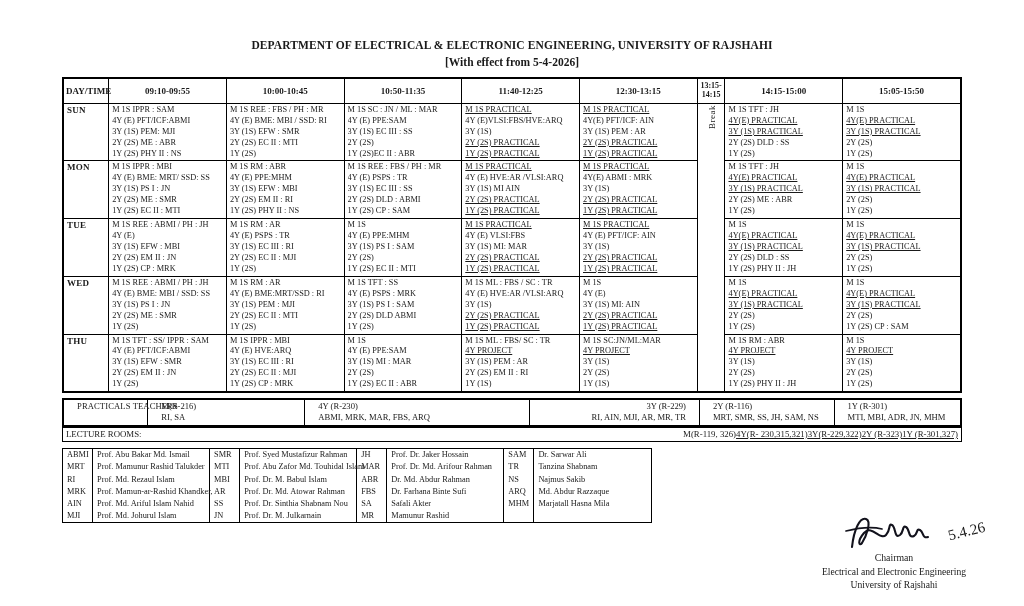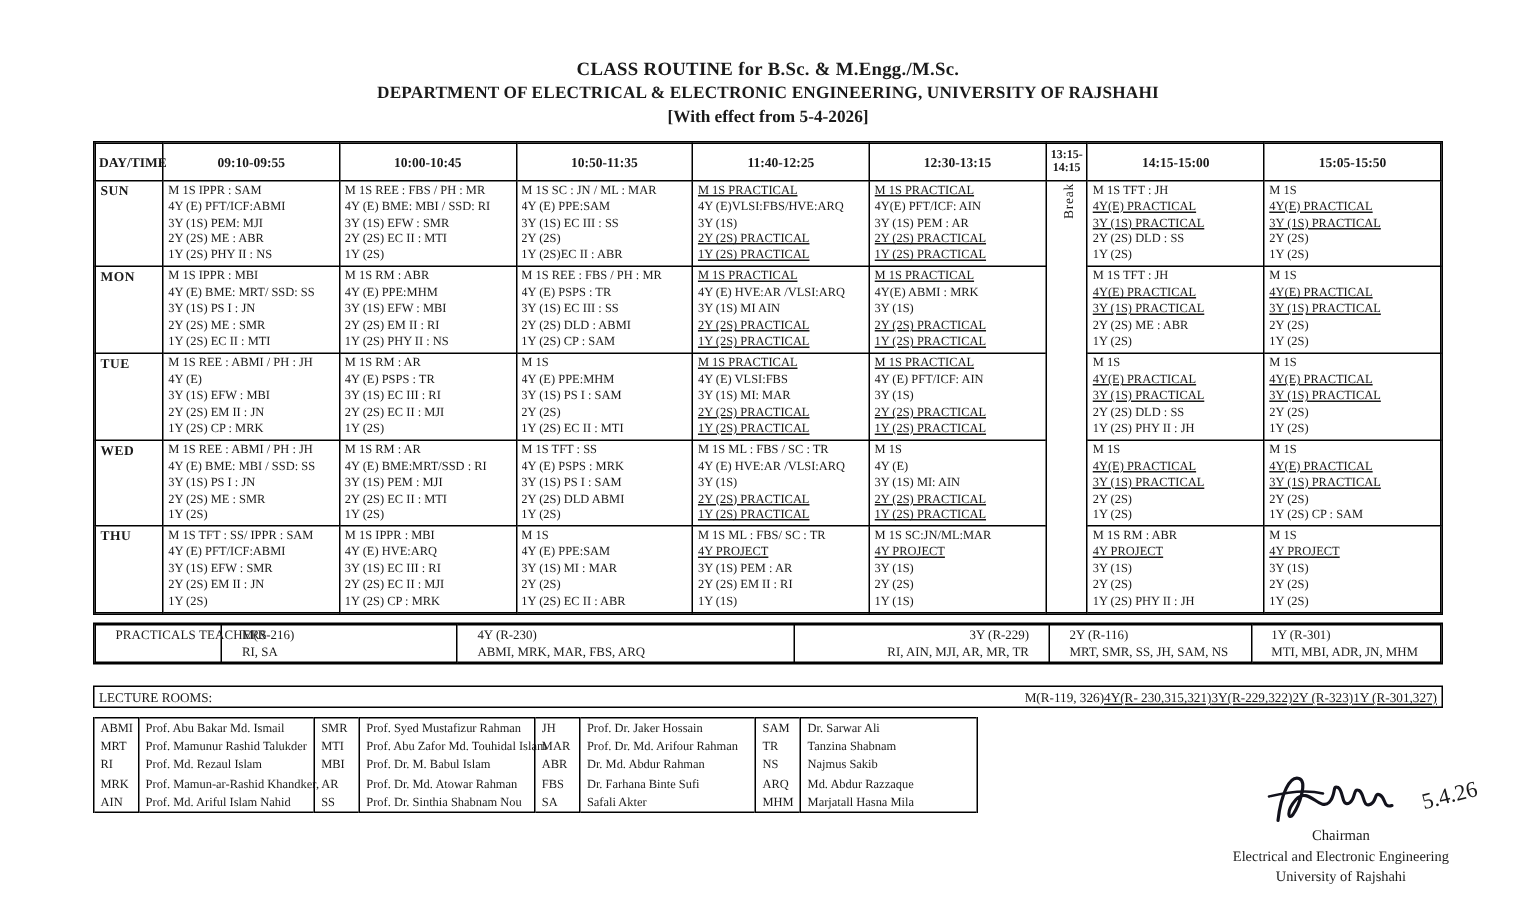--- a/index.html
+++ b/index.html
@@ -134,21 +134,21 @@
   }
   .pc1 { width: 17.5%; }
   .pc2 { width: 25%; }
   .pc3 { width: 19%; }
   .pc4 { width: 15%; }
   .pc5 { width: 14.1%; }
   .prac-cell span { display: block; white-space: nowrap; }
 
   
   .rooms-wrap {
-    margin: 14px 62px 0 62px;
+    margin: 0 62px 0 62px;
     border: 1.6px solid #000;
     border-top: 0.9px solid #000;
     box-sizing: border-box;
     padding: 1.5px 3px;
     font-size: 8.8px;
     display: flex;
     align-items: baseline;
   }
   .rooms-label { white-space: nowrap; margin-right: 6px; }
   .rooms-items { flex: 1; display: flex; justify-content: flex-end; font-family: Liberation Serif, serif; }
@@ -203,21 +203,20 @@
     transform: rotate(-14deg);
   }
   .sign-title { font-size: 9.8px; }
 </style>
 </head>
 <body>
 
 <div class="page">
 
   <div class="title-block">
-    <div class="title-main">CLASS ROUTINE for B.Sc.  &amp; M.Engg./M.Sc.</div>
     <div class="title-dept">DEPARTMENT OF ELECTRICAL &amp; ELECTRONIC ENGINEERING, UNIVERSITY OF RAJSHAHI</div>
     <div class="title-effect">[With effect from 5-4-2026]</div>
   </div>
 
   <div class="routine-wrap">
     <table class="routine">
       <colgroup>
         <col class="col-day">
           <col class="col-slot">
           <col class="col-slot">
@@ -597,20 +596,30 @@
           <tr>
             <td class="lg-code">AIN</td>
             <td class="lg-name">Prof. Md. Ariful Islam Nahid</td>
             <td class="lg-code2">SS</td>
             <td class="lg-name">Prof. Dr. Sinthia Shabnam Nou</td>
             <td class="lg-code2">SA</td>
             <td class="lg-name">Safali Akter</td>
             <td class="lg-code2">MHM</td>
             <td class="lg-name">Marjatall Hasna Mila</td>
           </tr>
+          <tr>
+            <td class="lg-code">MJI</td>
+            <td class="lg-name">Prof. Md. Johurul Islam</td>
+            <td class="lg-code2">JN</td>
+            <td class="lg-name">Prof. Dr. M. Julkarnain</td>
+            <td class="lg-code2">MR</td>
+            <td class="lg-name">Mamunur Rashid</td>
+            <td class="lg-code2"></td>
+            <td class="lg-name"></td>
+          </tr>
         </tbody>
     </table>
   </div>
 
   <div class="sign-block">
     <div class="sign-scribble">
       <svg width="120" height="42" viewBox="0 0 120 42">
         <path d="M8 36 C10 18, 16 6, 22 8 C28 10, 22 26, 18 32 C15 36, 13 30, 20 22 C28 13, 36 30, 42 24 C47 19, 44 12, 48 14 C52 16, 50 28, 56 24 C60 21, 58 14, 62 16 C66 18, 64 28, 70 25 C74 23, 72 17, 76 19 C80 21, 78 28, 84 26" fill="none" stroke="#12121c" stroke-width="2.1" stroke-linecap="round"></path>
         <path d="M2 20 C14 17, 26 15, 38 18" fill="none" stroke="#12121c" stroke-width="1.7" stroke-linecap="round"></path>
       </svg>

